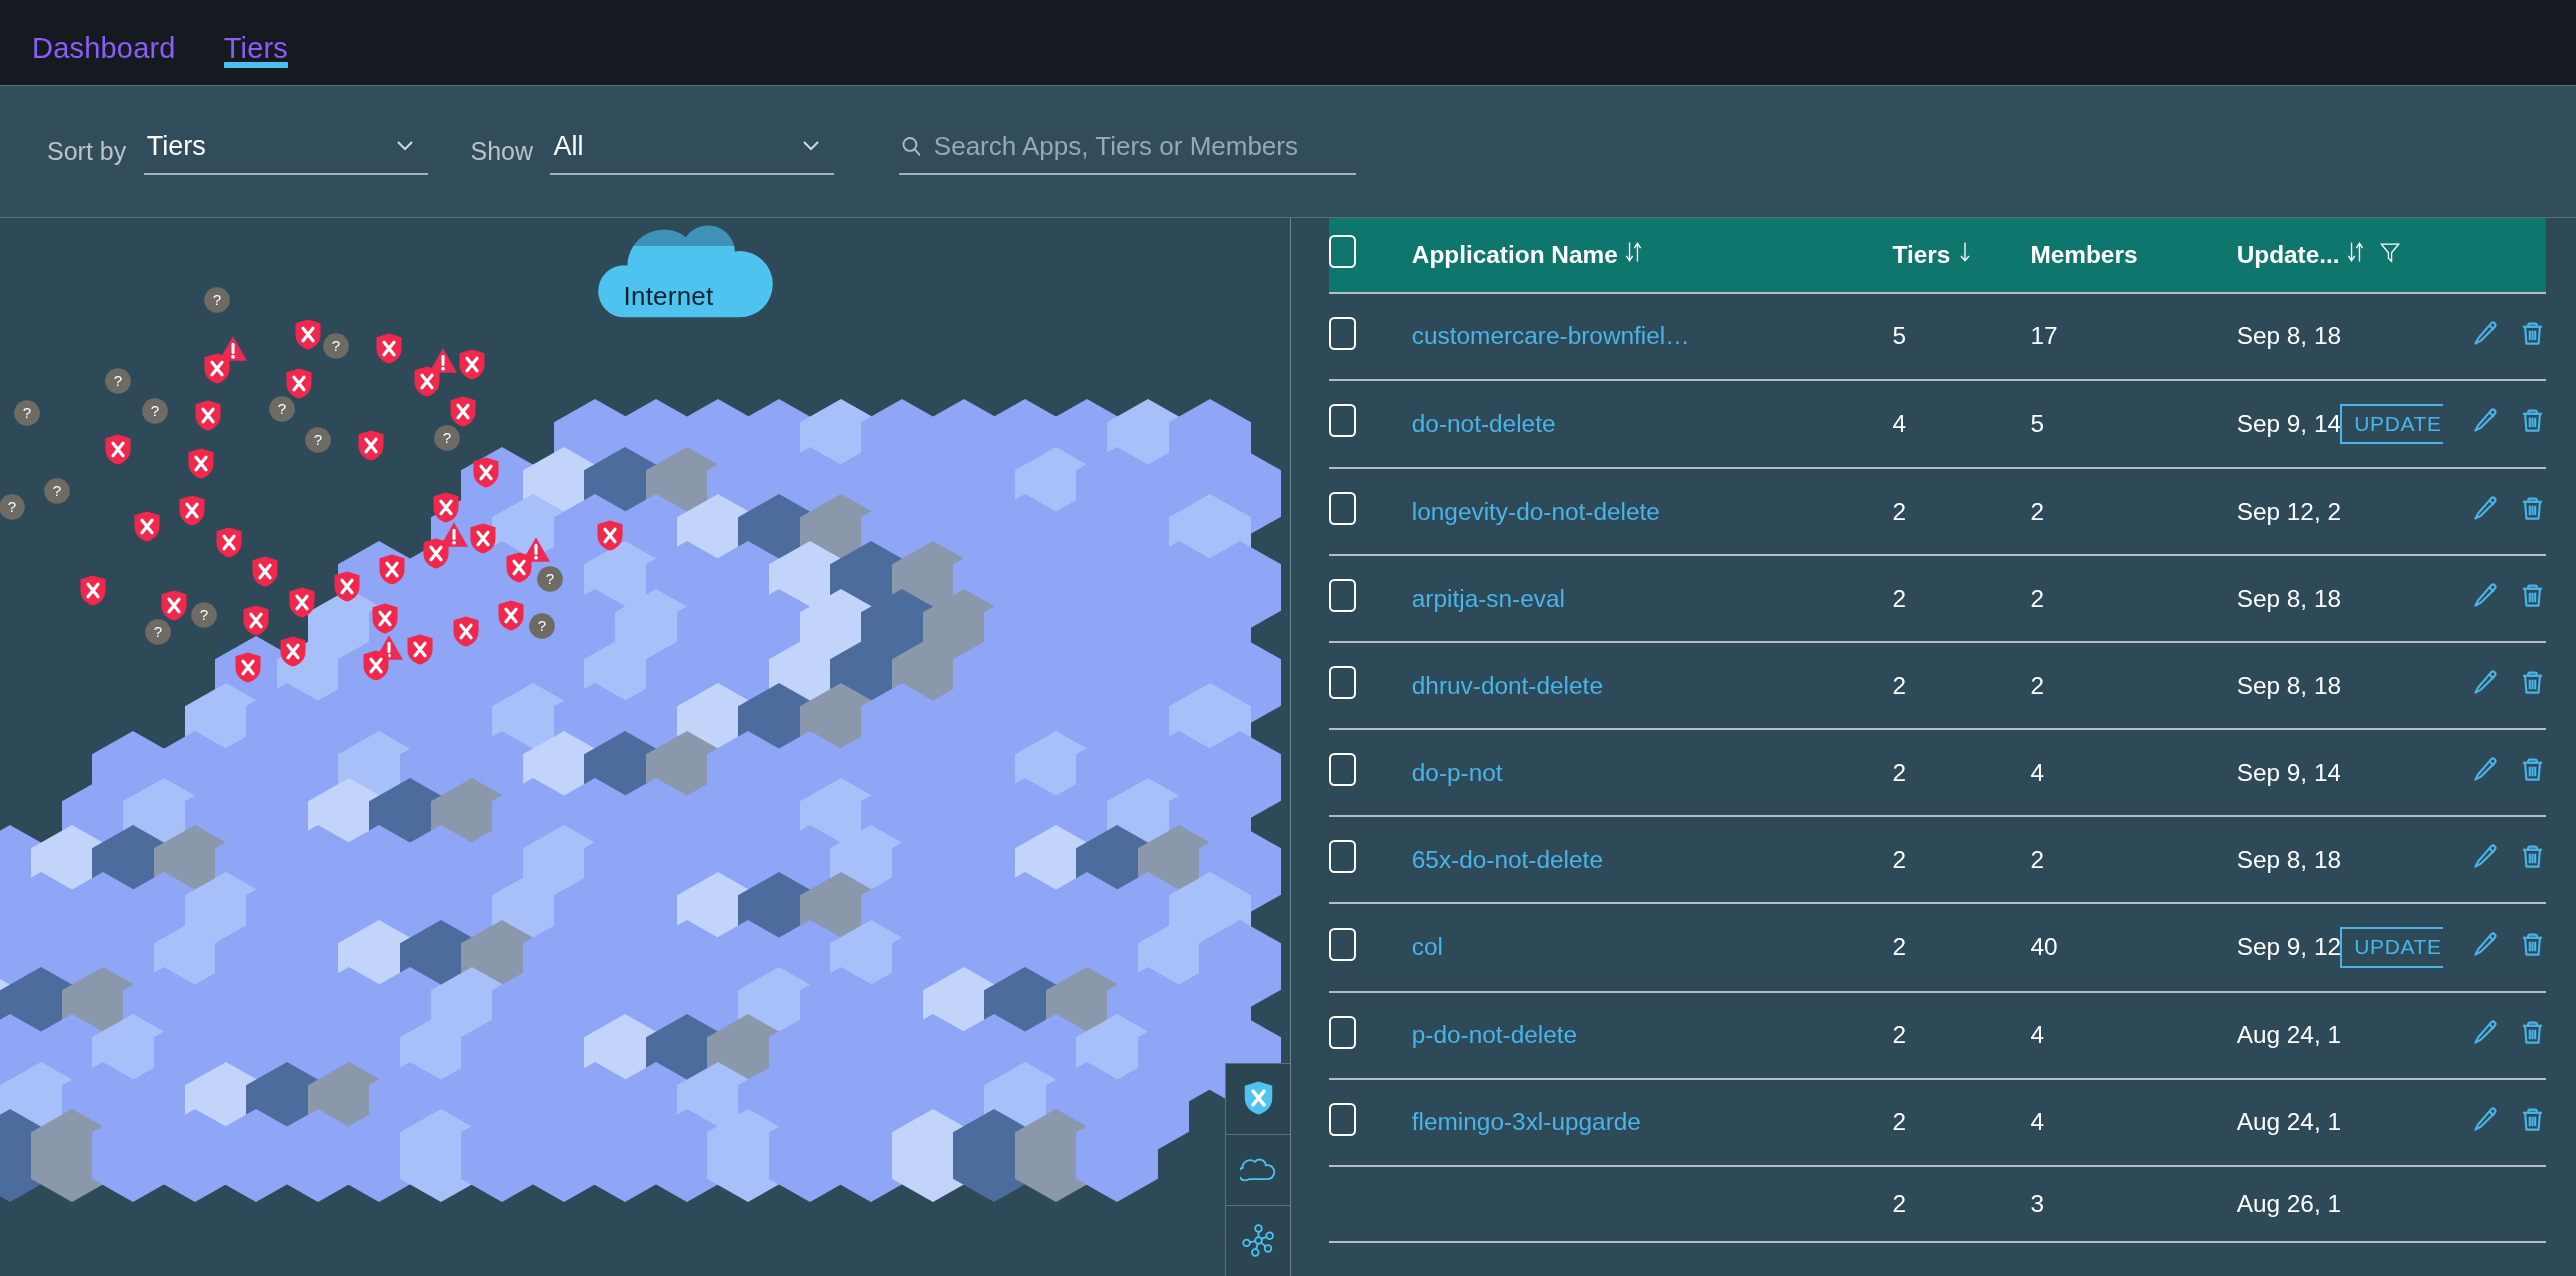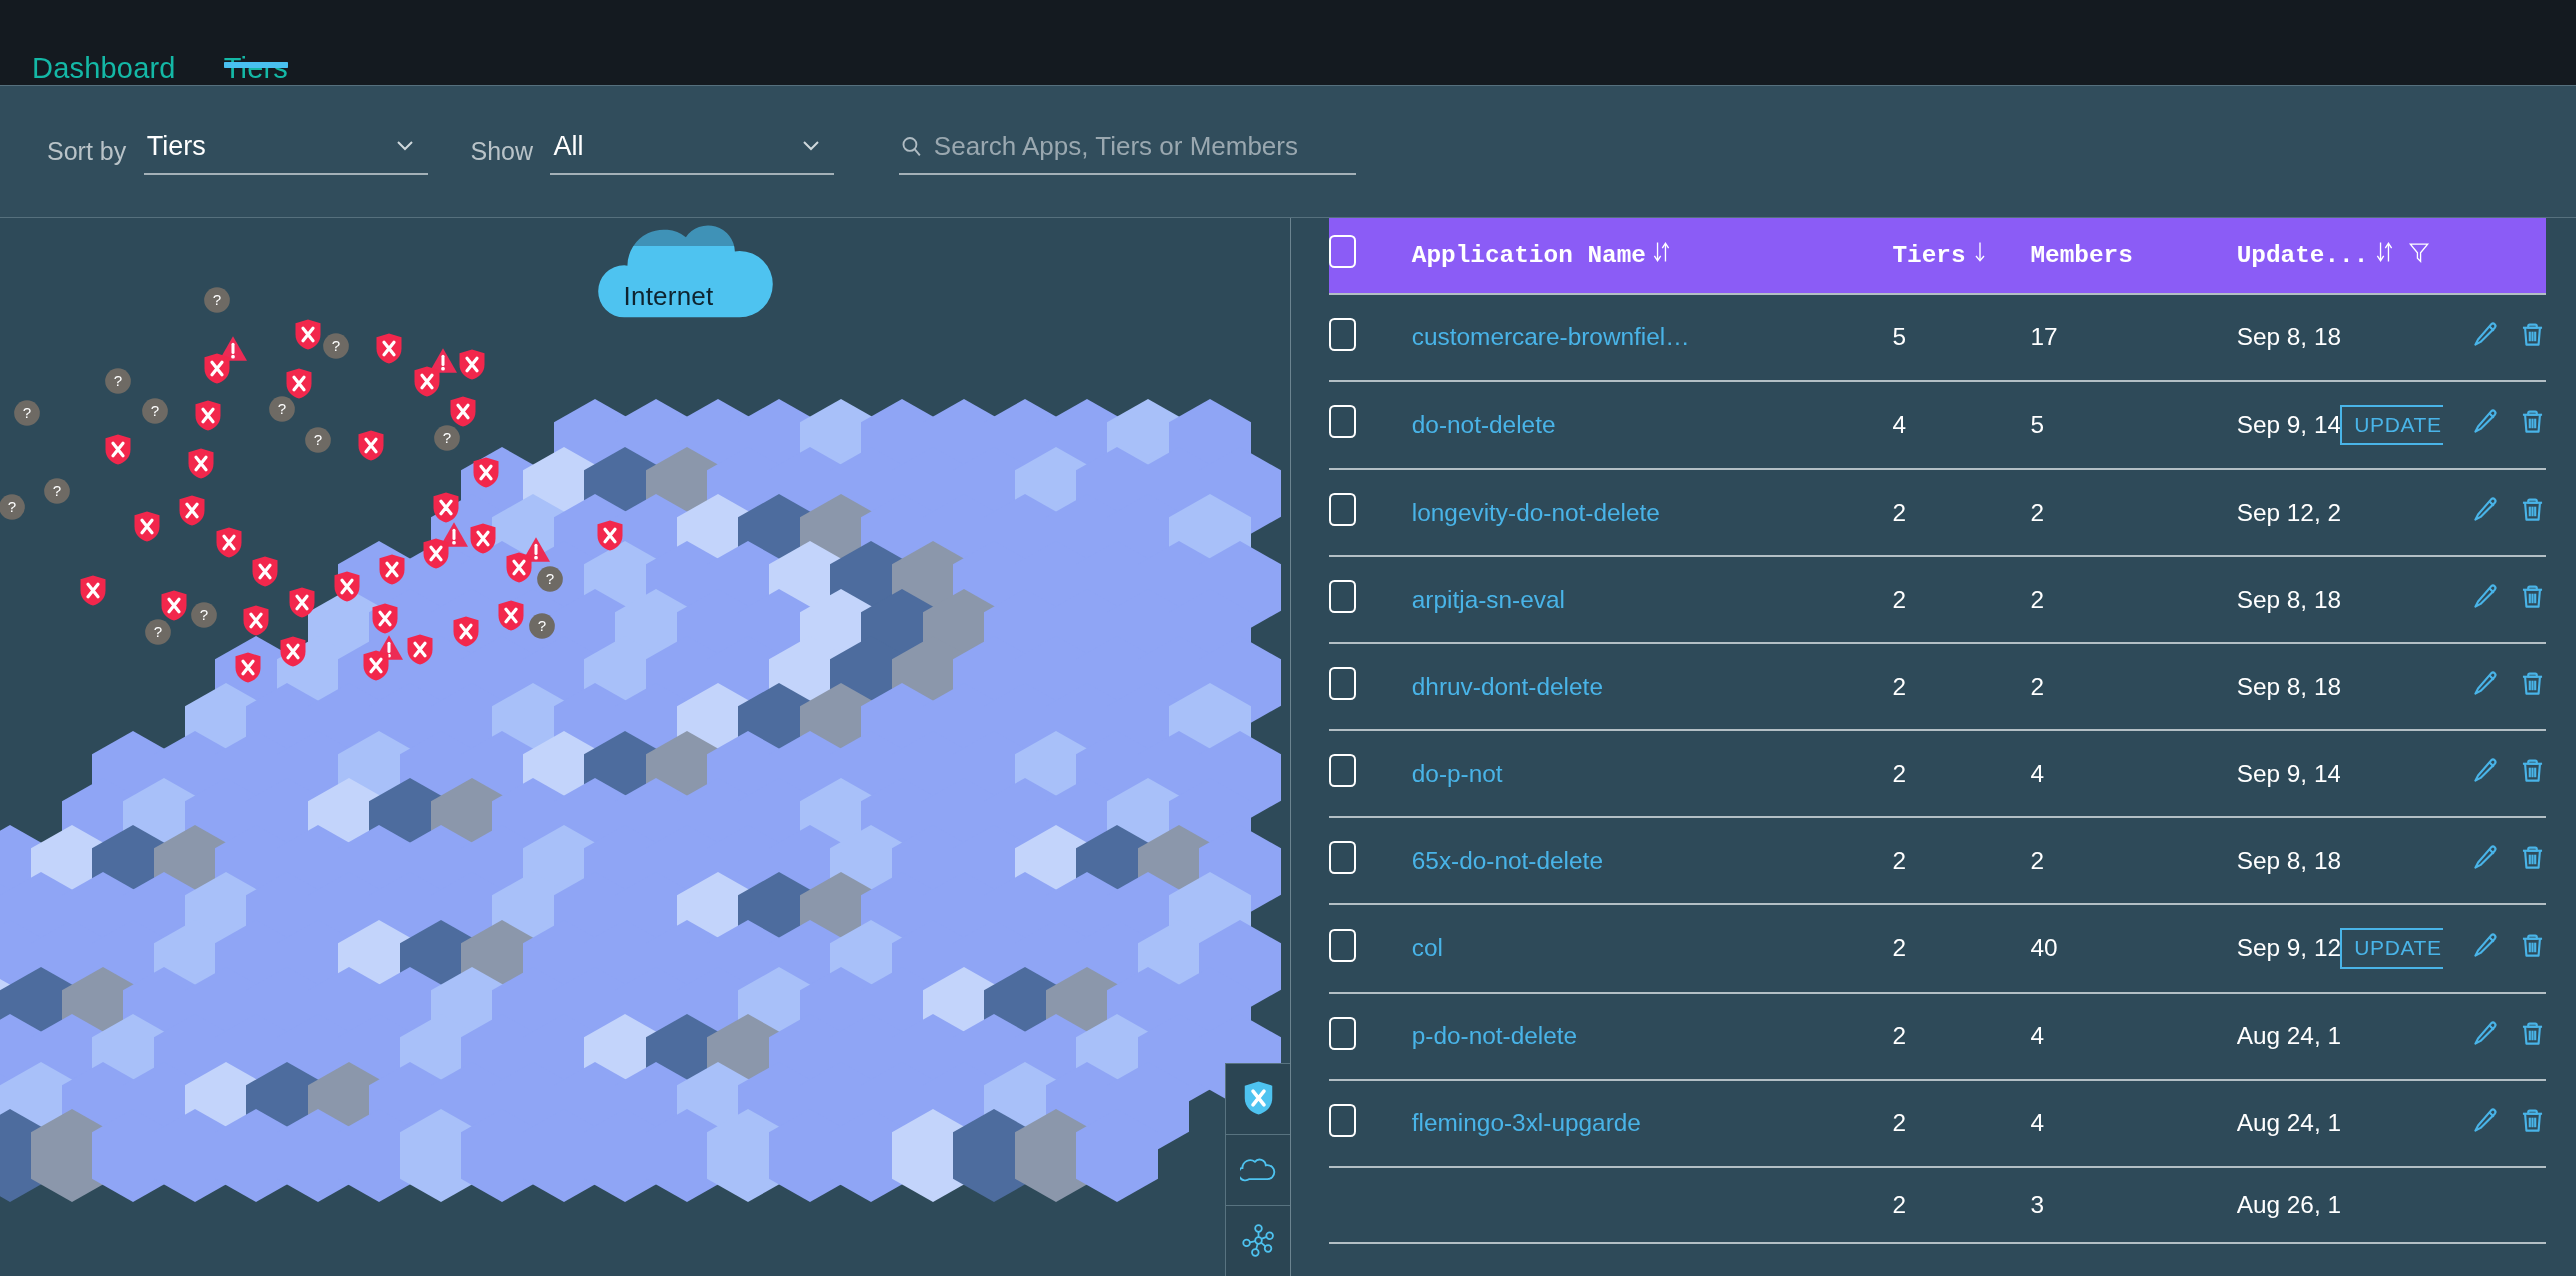--- a/index.html
+++ b/index.html
@@ -16,24 +16,24 @@
     background: #141a20;
     display: flex;
     align-items: flex-start;
     padding: 0 0 0 8px;
     position: relative;
   }
   .nav-tab {
     position: relative;
     height: 85px;
     display: flex;
-    align-items: flex-end;
+    align-items: center;
     padding: 11px 24px 0 24px;
     font-size: 29px;
-    color: #14b8a6;
+    color: #8b5cf6;
     cursor: pointer;
     letter-spacing: 0.2px;
   }
   .nav-tab .underline {
     position: absolute;
     left: 24px; right: 24px;
     top: 62px;
     height: 6.3px;
     background: #49c0f0;
     border-radius: 0.8px;
@@ -194,22 +194,21 @@
     cursor: pointer;
     font-family: "Liberation Sans", sans-serif;
   }
 
   table.apptable {
     width: 100%;
     border-collapse: collapse;
     table-layout: fixed;
   }
   table.apptable thead tr {
-    background: #8b5cf6;
-    font-family: Liberation Mono, monospace;
+    background: #0f766e;
   }
   table.apptable th {
     text-align: left;
     font-size: 24.4px;
     font-weight: bold;
     color: #ffffff;
     padding: 17.3px 0 17.3px 0;
     border-bottom: 2.4px solid #b3bfc5;
     vertical-align: middle;
     white-space: nowrap;

